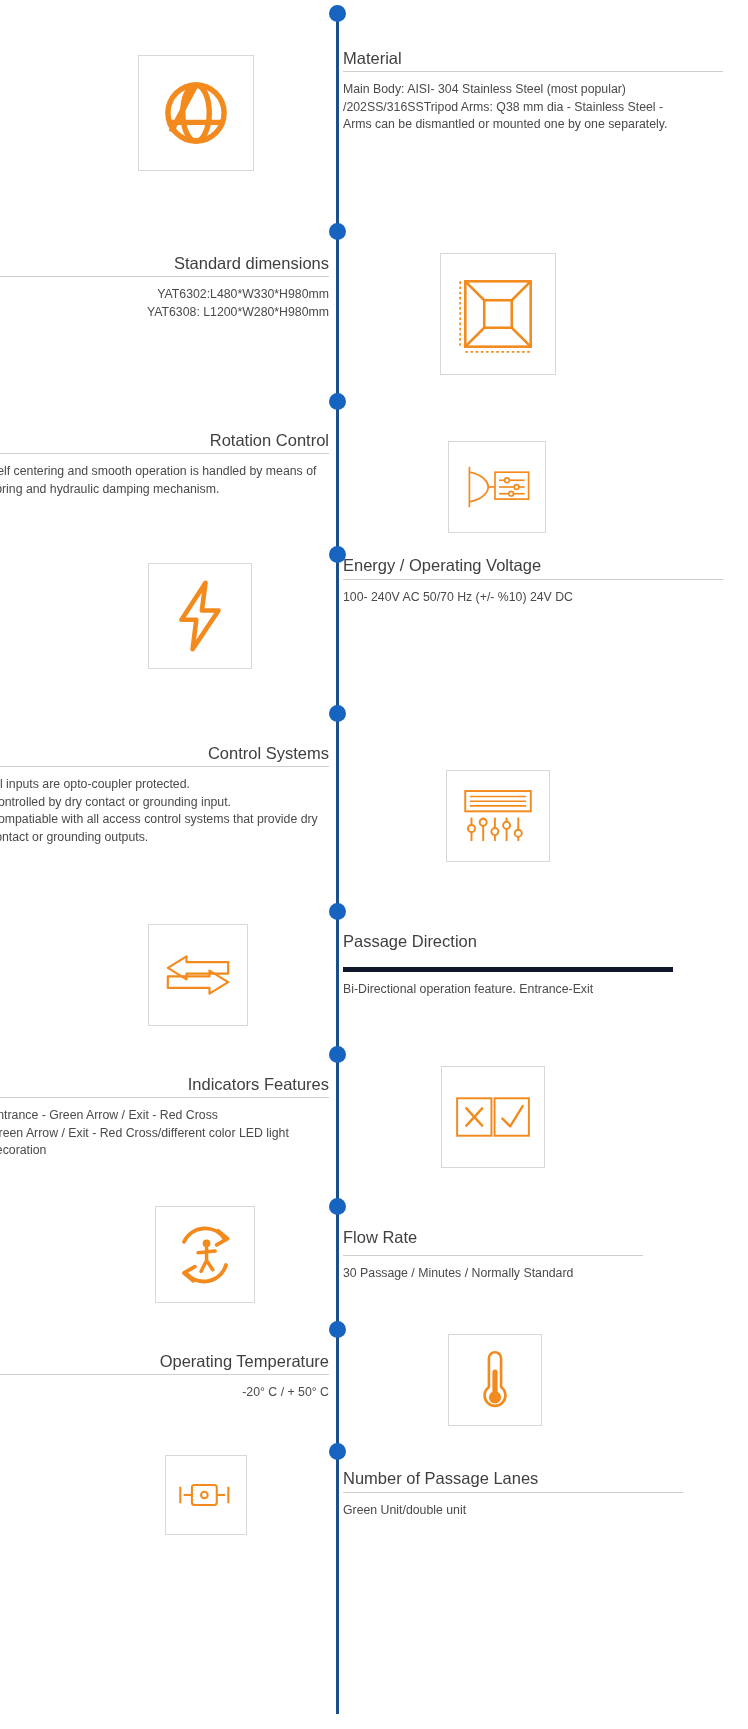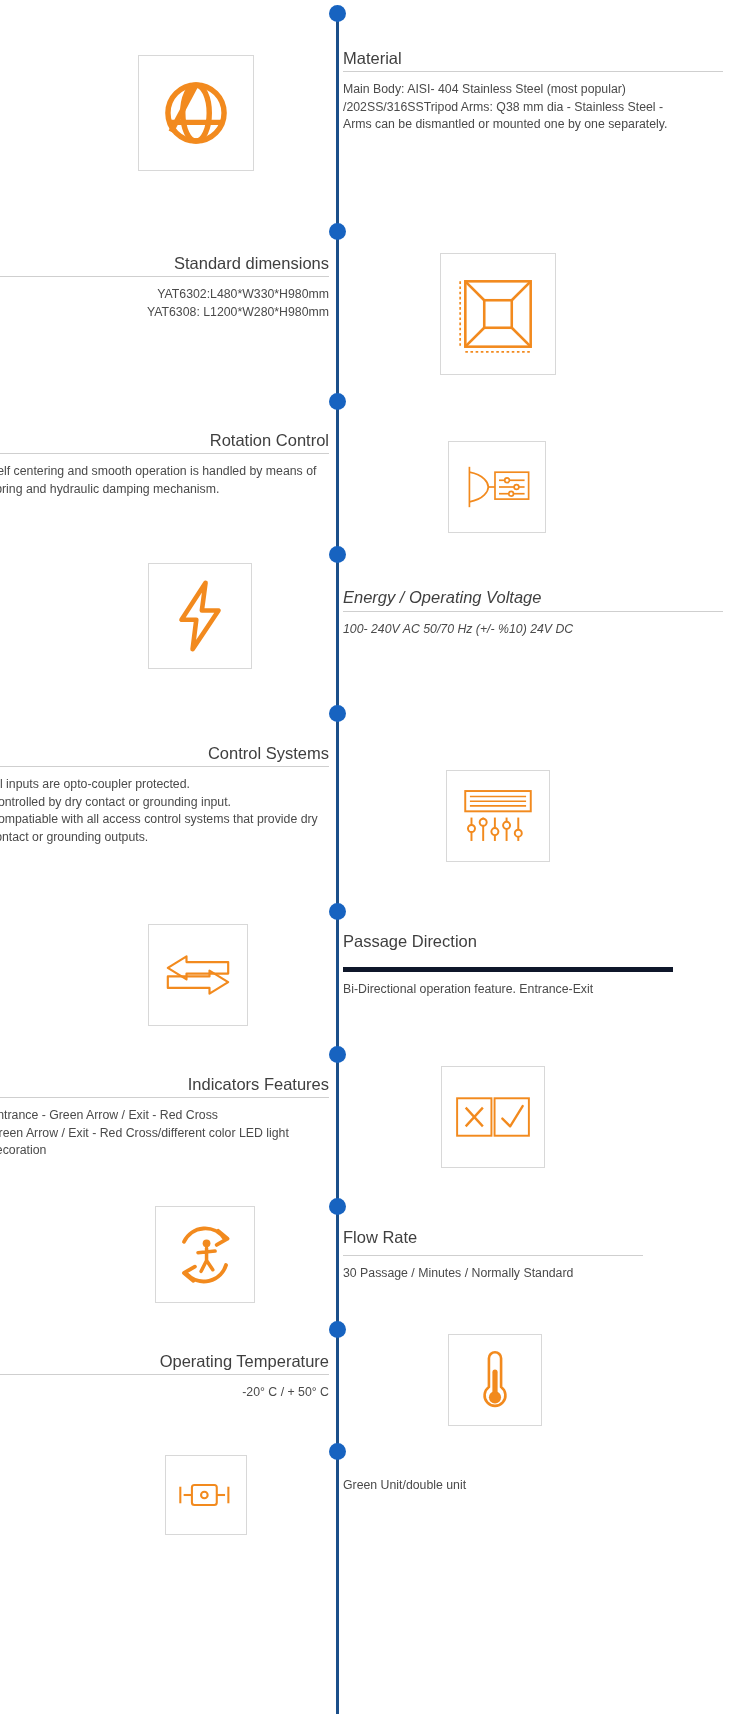--- a/index.html
+++ b/index.html
@@ -82,21 +82,21 @@
   <svg width="78" height="78" viewBox="0 0 100 100">
     <circle cx="50" cy="50" r="36" fill="none" stroke="#f28a1e" stroke-width="7"></circle>
     <ellipse cx="50" cy="50" rx="17" ry="36" fill="none" stroke="#f28a1e" stroke-width="7"></ellipse>
     <line x1="16" y1="62" x2="84" y2="62" stroke="#f28a1e" stroke-width="7"></line>
     <line x1="50" y1="14" x2="18" y2="74" stroke="#f28a1e" stroke-width="7"></line>
   </svg>
 </div>
 
 <div class="txt-left" style="top:48px;">
   <div class="title underline-l" style="width:380px; text-align:left;">Material</div>
-  <div class="body" style="width:340px;">Main Body: AISI- 404 Stainless Steel (most popular) /202SS/316SSTripod Arms: Q38 mm dia - Stainless Steel - Arms can be dismantled or mounted one by one separately.</div>
+  <div class="body" style="width:340px;">Main Body: AISI- 304 Stainless Steel (most popular) /202SS/316SSTripod Arms: Q38 mm dia - Stainless Steel - Arms can be dismantled or mounted one by one separately.</div>
 </div>
 
 <div class="node" style="top:223px;"></div>
 
 <div class="iconbox" style="left:440px; top:253px; width:116px; height:122px;">
   <svg width="86" height="86" viewBox="0 0 100 100">
     <rect x="12" y="12" width="76" height="76" fill="none" stroke="#f28a1e" stroke-width="3"></rect>
     <rect x="34" y="34" width="32" height="32" fill="none" stroke="#f28a1e" stroke-width="3"></rect>
     <line x1="12" y1="12" x2="34" y2="34" stroke="#f28a1e" stroke-width="3"></line>
     <line x1="88" y1="12" x2="66" y2="34" stroke="#f28a1e" stroke-width="3"></line>
@@ -136,21 +136,21 @@
 </div>
 
 <div class="node" style="top:546px;"></div>
 
 <div class="iconbox" style="left:148px; top:563px; width:104px; height:106px;">
   <svg width="58" height="74" viewBox="0 0 60 80">
     <path d="M36 4 L10 44 L26 44 L22 76 L50 34 L32 34 Z" fill="none" stroke="#f28a1e" stroke-width="5" stroke-linejoin="round"></path>
   </svg>
 </div>
 
-<div class="txt-left" style="top:587px;font-style:italic;">
+<div class="txt-left" style="top:555px;">
   <div class="title" style="border-bottom:1px solid #cfcfcf; padding-bottom:4px; width:380px;">Energy / Operating Voltage</div>
   <div class="body">100- 240V AC 50/70 Hz (+/- %10) 24V DC</div>
 </div>
 
 <div class="node" style="top:705px;"></div>
 
 <div class="iconbox" style="left:446px; top:770px; width:104px; height:92px;">
   <svg width="78" height="64" viewBox="0 0 100 80">
     <rect x="8" y="8" width="84" height="26" fill="none" stroke="#f28a1e" stroke-width="2.5"></rect>
     <line x1="14" y1="15" x2="86" y2="15" stroke="#f28a1e" stroke-width="2"></line>
@@ -248,14 +248,15 @@
     <rect x="18" y="12" width="30" height="24" rx="3" fill="none" stroke="#f28a1e" stroke-width="2.5"></rect>
     <line x1="8" y1="24" x2="18" y2="24" stroke="#f28a1e" stroke-width="2.5"></line>
     <line x1="48" y1="24" x2="58" y2="24" stroke="#f28a1e" stroke-width="2.5"></line>
     <line x1="4" y1="14" x2="4" y2="34" stroke="#f28a1e" stroke-width="2.5"></line>
     <line x1="62" y1="14" x2="62" y2="34" stroke="#f28a1e" stroke-width="2.5"></line>
     <circle cx="33" cy="24" r="4" fill="none" stroke="#f28a1e" stroke-width="2.5"></circle>
   </svg>
 </div>
 
 <div class="txt-left" style="top:1468px;">
+  <div class="title" style="border-bottom:1px solid #cfcfcf; padding-bottom:4px; width:340px;">Number of Passage Lanes</div>
   <div class="body">Green Unit/double unit</div>
 </div>
 
 </body></html>

